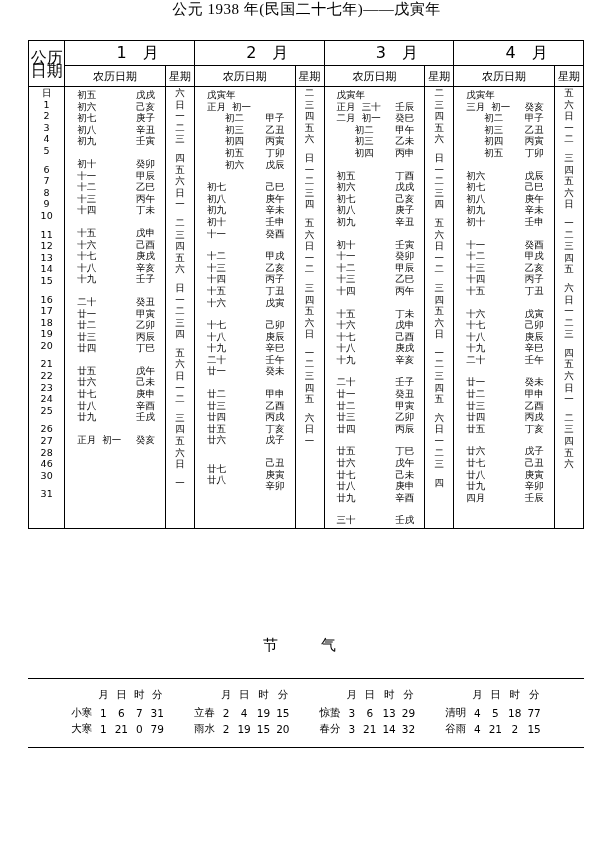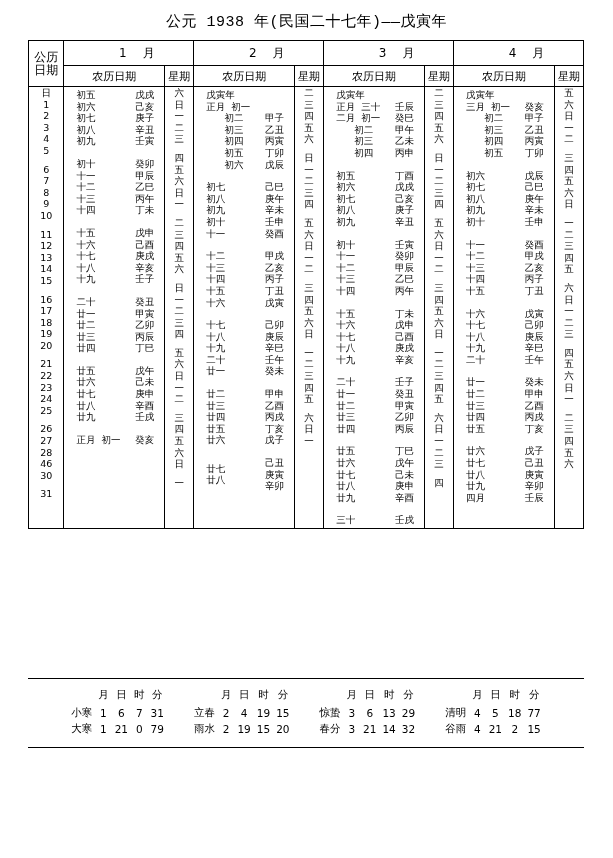--- a/index.html
+++ b/index.html
@@ -1,21 +1,21 @@
 <!DOCTYPE html>
 <html><head>
 <meta charset="utf-8">
 <style>
   html,body{margin:0;padding:0;background:#ffffff;}
   body{width:613px;height:858px;font-family:"DejaVu Sans","Liberation Sans",sans-serif;color:#000;}
   .page{position:relative;width:613px;height:858px;}
-  .title{text-align:center;font-size:15px;font-family:Liberation Mono, monospace;padding-top:12px;letter-spacing:0.5px;}
+  .title{text-align:center;font-size:15px;font-family:Liberation Serif, serif;letter-spacing:0.5px;}
   .cal{position:absolute;left:28px;top:40px;width:556px;border:1px solid #000;border-collapse:collapse;}
   .cal td,.cal th{border:1px solid #000;padding:0;font-weight:normal;}
-  .hdr-row td{text-align:center;font-size:12px;height:24px;}
+  .hdr-row td{text-align:center;font-size:16px;height:24px;}
   .hdr-sub td{text-align:center;font-size:11px;height:20px;}
   .mhead{font-size:13px;}
   .mhead .num{display:inline-block;margin:0 16px;}
   .gl-label{font-size:11px;line-height:13px;text-align:center;width:42px;}
   .body-cell{vertical-align:top;padding:4px 0 6px 0;}
   .dates-col{width:42px;font-size:9px;line-height:11.6px;text-align:center;color:#000;}
   .nong{font-size:9.5px;line-height:11.6px;white-space:pre;}
   .wk{font-size:9.5px;line-height:11.6px;white-space:pre;text-align:center;}
   .grp{margin-bottom:7px;}
   .grp:last-child{margin-bottom:0;}
@@ -802,20 +802,21 @@
 三
 四
 五
 六</div>
           <div class="grp wk"></div>
         </td>
       </tr>
     </tbody>
   </table>
 
+  <div class="jieqi-title">节　气</div>
 
   <div class="jq">
     <table class="jq-table">
       <tbody>
           <tr class="jq-hdr">
         <td></td>
         <td>月</td>
         <td>日</td>
         <td>时</td>
         <td>分</td>

